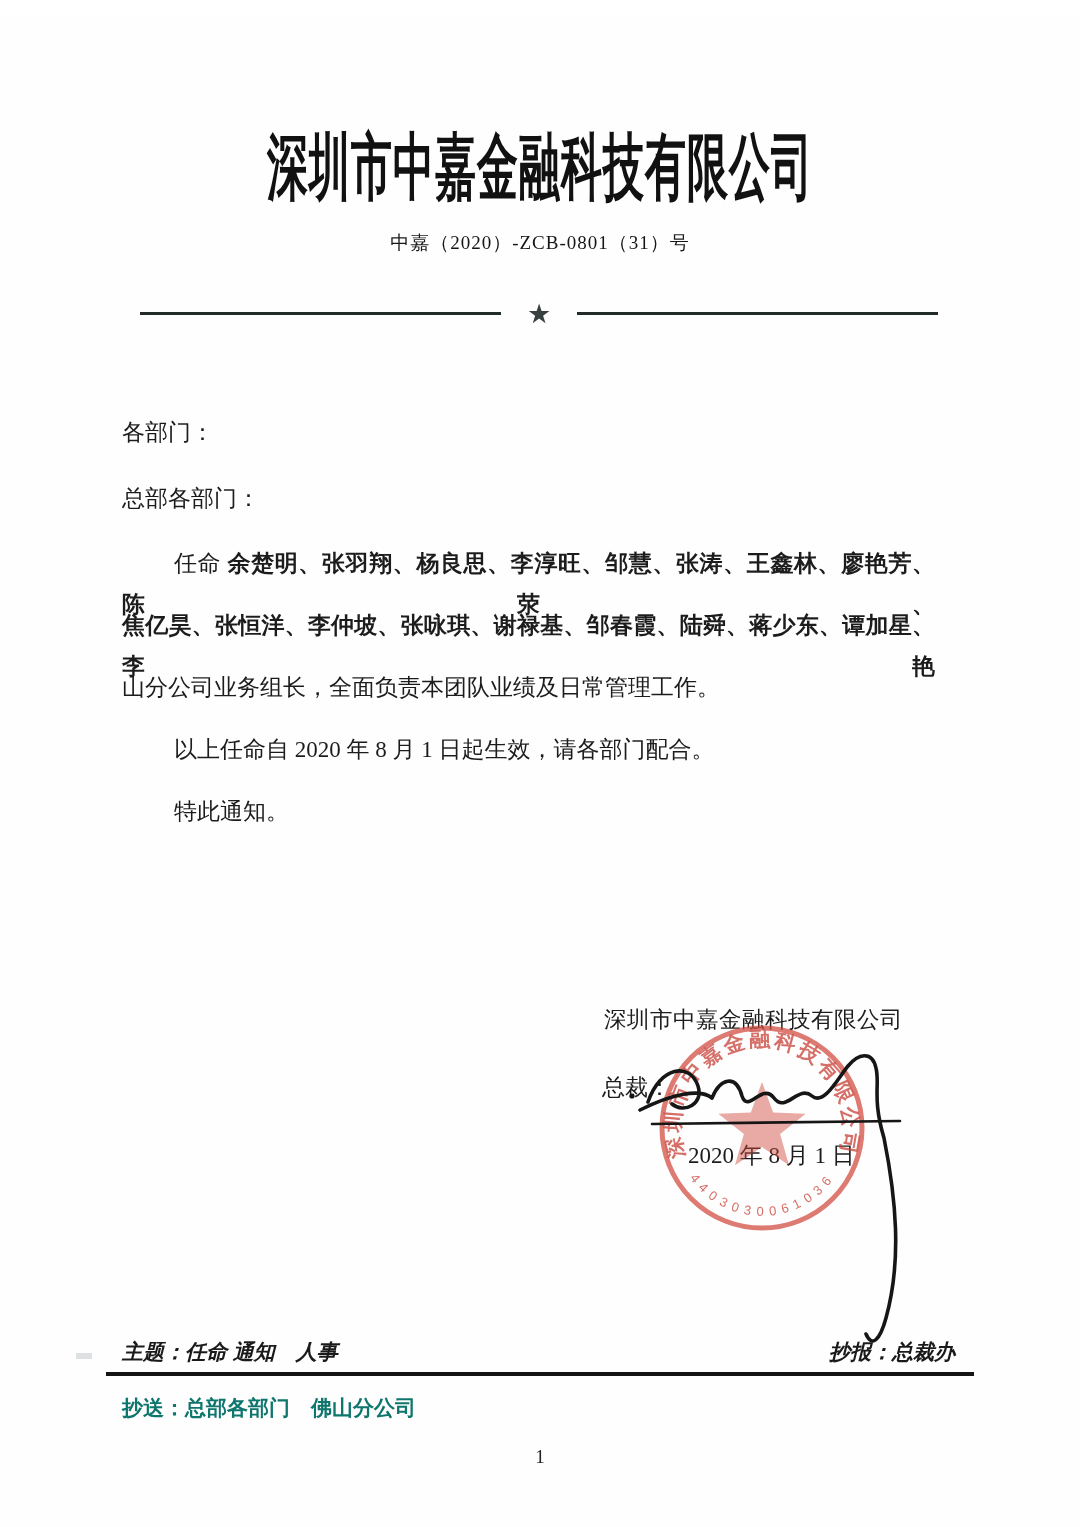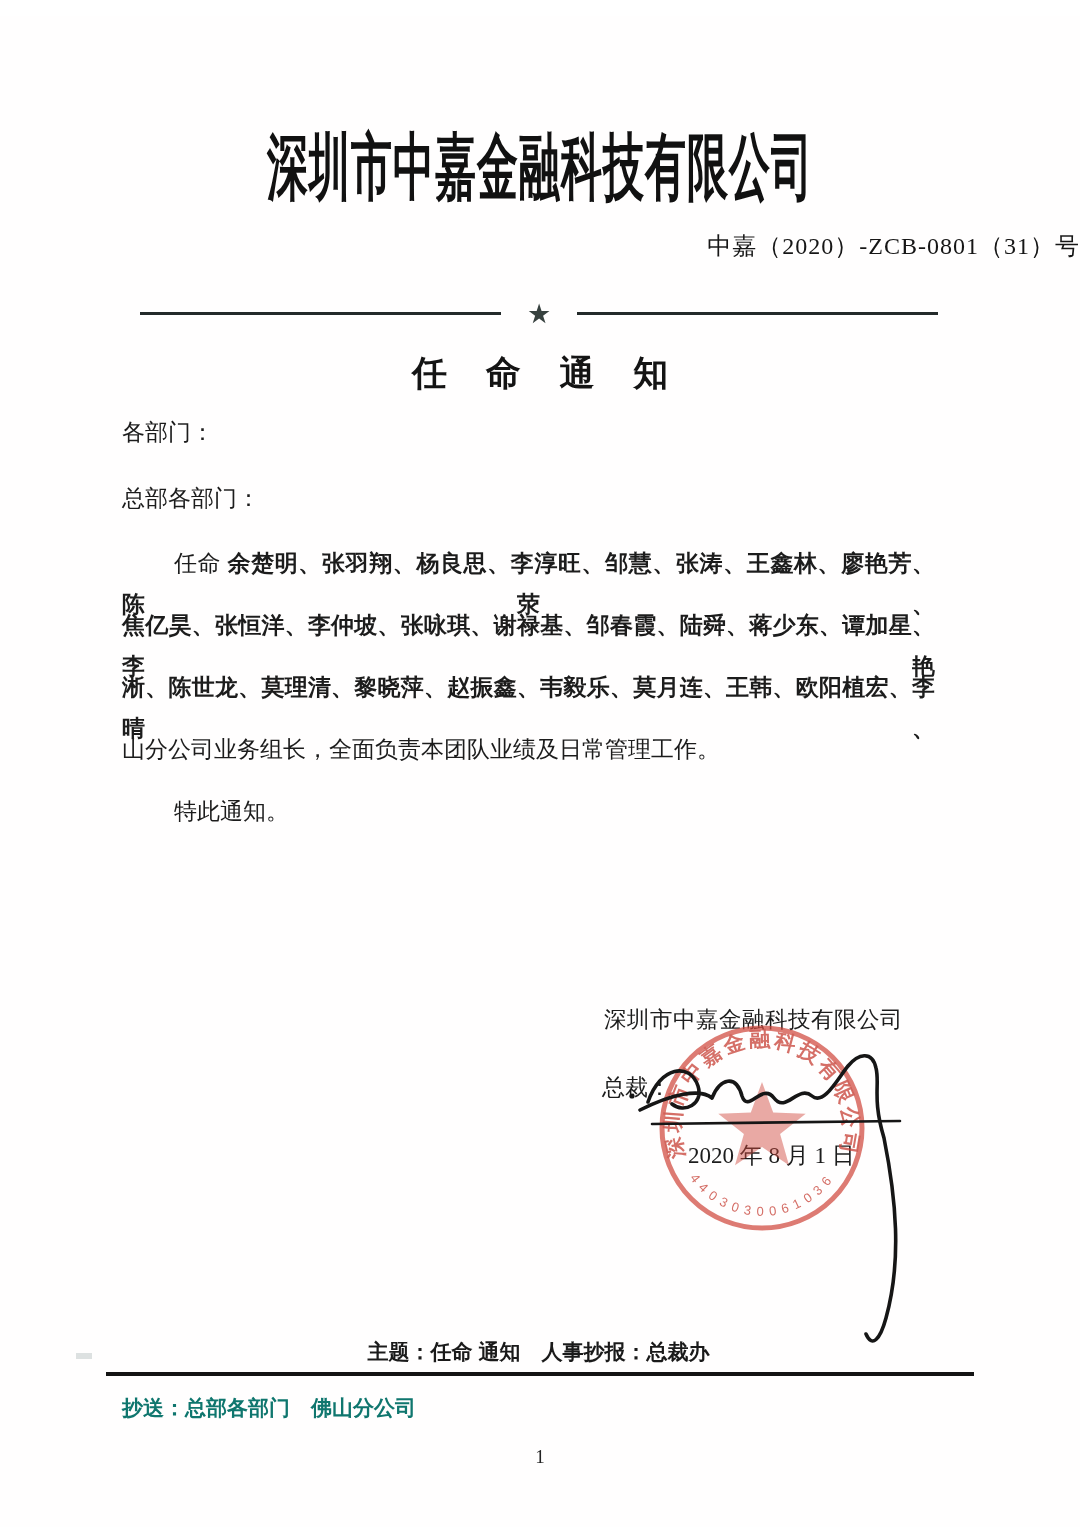--- a/index.html
+++ b/index.html
@@ -26,22 +26,22 @@
     color:#111;
     line-height:110px;
   }
   .company-title .stretch {
     display:inline-block;
     transform:scaleY(1.78);
     transform-origin:center center;
   }
   .doc-no {
     top:214px; left:0; right:0;
-    text-align:right;
-    font-size:24px;
+    text-align:center;
+    font-size:19px;
     letter-spacing:1px;
     color:#161616;
   }
 
   
   .divider {
     top:282px; left:140px; right:142px; height:30px;
     display:flex; align-items:center;
   }
   .divider .rule { flex:1; height:3px; background:#232a2a; }
@@ -75,23 +75,23 @@
   .sign-company { top:988px;  left:604px; font-size:22.5px; letter-spacing:0.5px; }
   .sign-role    { top:1056px; left:602px; font-size:23px; }
   .sign-date    { top:1124px; left:688px; font-size:23px; }
 
   
   .overlay { top:0; left:0; width:1080px; height:1527px; pointer-events:none; }
 
   
   .footer-row {
     top:1322px; left:122px; right:125px;
-    display:flex; justify-content:center; align-items:baseline;
+    display:flex; justify-content:space-between; align-items:baseline;
     font-family:"Liberation Sans", sans-serif;
-    font-weight:bold; font-size:21px; color:#1a1a1a;
+    font-weight:bold; font-size:21px; color:#1a1a1a;font-style:italic;
   }
   .thick-rule { top:1356px; left:106px; right:106px; height:4px; background:#141414; }
   .copy-row {
     top:1378px; left:122px;
     font-family:"Liberation Sans", sans-serif;
     font-weight:bold; font-size:21px; color:#0f766e;
   }
   .page-num { top:1430px; left:0; right:0; text-align:center; font-size:19px; color:#222; }
   .bottom-edge { top:1512px; left:0; right:0; height:2px; background:#cfd3d3; }
   .scan-mark { top:1337px; left:76px; width:16px; height:6px; background:#dde1e1; }
@@ -106,36 +106,33 @@
   </div>
 
   <div class="abs doc-no">中嘉（2020）-ZCB-0801（31）号</div>
 
   <div class="abs divider">
     <div class="rule"></div>
     <div class="star">★</div>
     <div class="rule"></div>
   </div>
 
-  <div class="abs doc-title">任 命 通 知</div>
 
   <div class="abs salutation">各部门：</div>
   <div class="abs decision">总部各部门：</div>
 
   <div class="abs body-block">
     <div class="bline just indent">
       <span>任命 </span><span class="bold">余楚明、张羽翔、杨良思、李淳旺、邹慧、张涛、王鑫林、廖艳芳、陈荥、</span>
     </div>
     <div class="bline just">
       <span class="bold">焦亿昊、张恒洋、李仲坡、张咏琪、谢禄基、邹春霞、陆舜、蒋少东、谭加星、李艳</span>
     </div>
-    <div class="bline just">
-      <span class="bold">淅、陈世龙、莫理清、黎晓萍、赵振鑫、韦毅乐、莫月连、王韩、欧阳植宏、李晴、</span>
-    </div>
     <div class="bline">山分公司业务组长，全面负责本团队业绩及日常管理工作。</div>
+    <div class="bline indent">以上任命自 2020 年 8 月 1 日起生效，请各部门配合。</div>
     <div class="bline indent">特此通知。</div>
   </div>
 
   <div class="abs sign-company">深圳市中嘉金融科技有限公司</div>
   <div class="abs sign-role">总裁：</div>
   <div class="abs sign-date">2020 年 8 月 1 日</div>
 
   <svg class="abs overlay" viewBox="0 0 1080 1527">
 
     <g transform="translate(642,992)" opacity="0.85">

